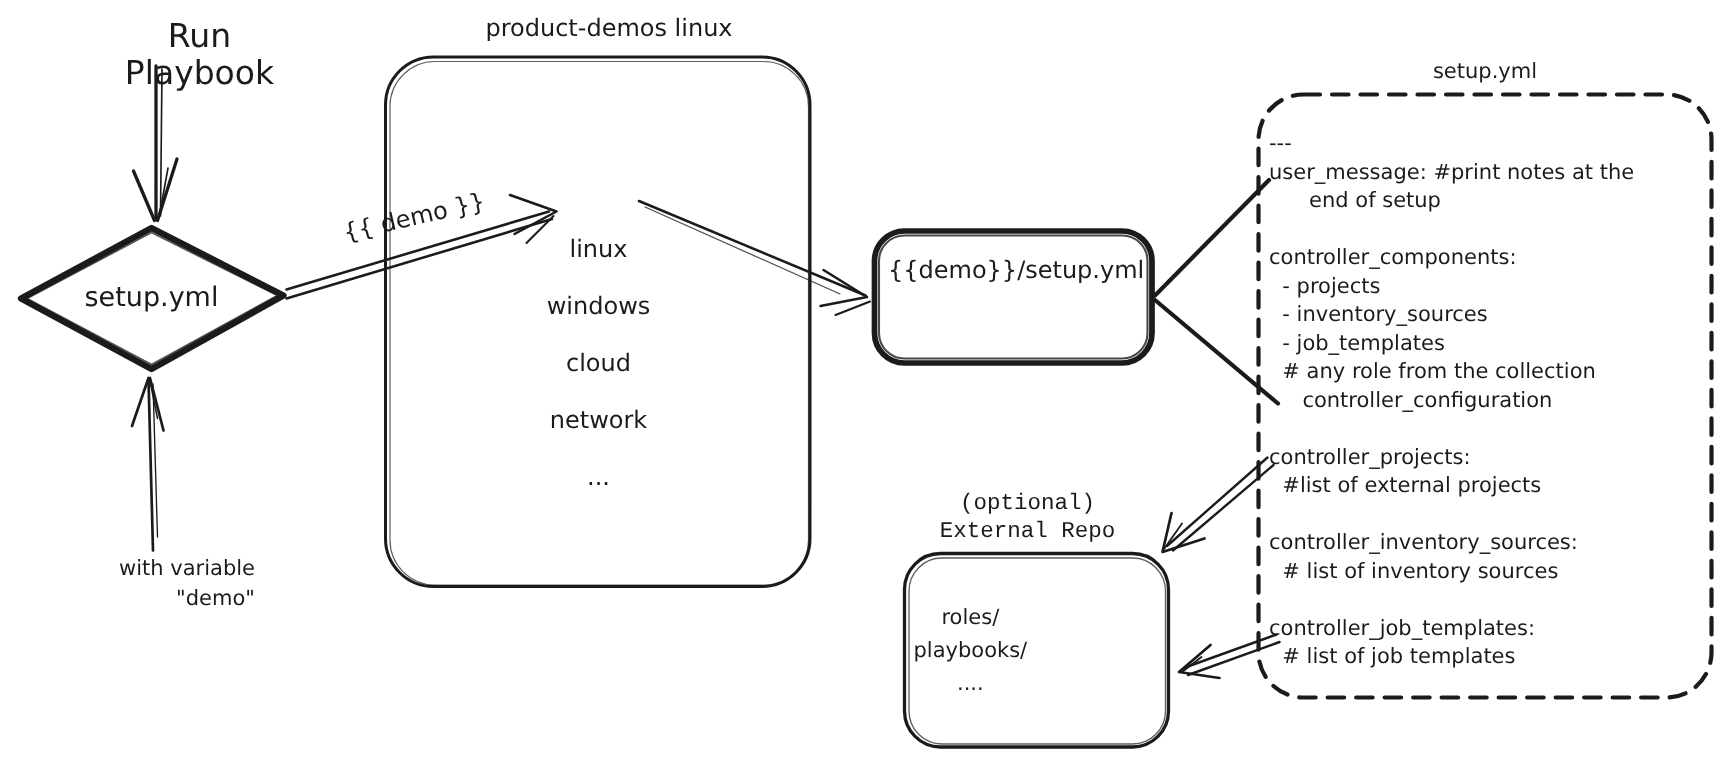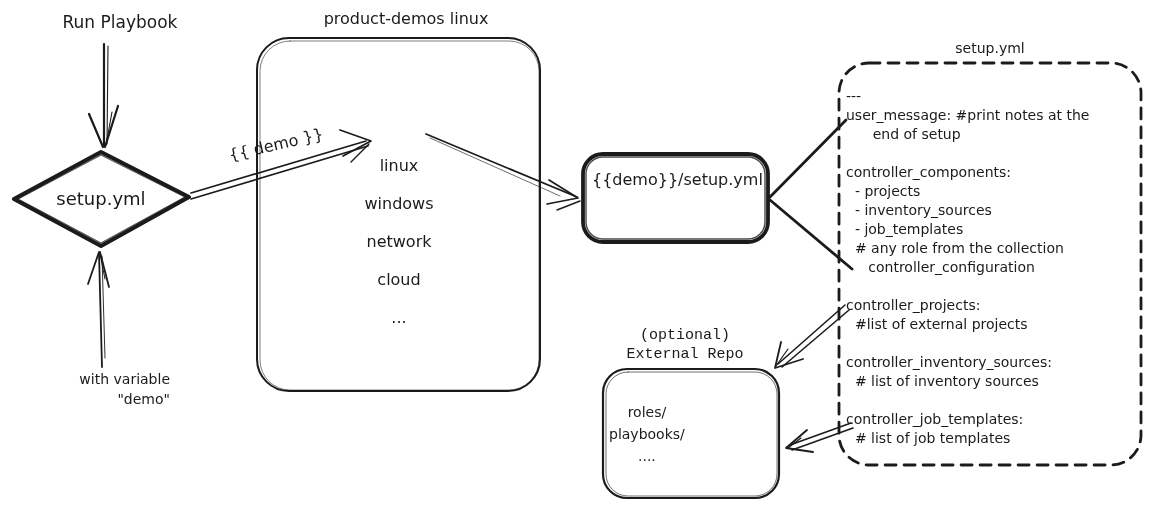--- a/index.html
+++ b/index.html
@@ -7,21 +7,21 @@
     position: relative;
     width: 1151px;
     height: 505px;
     background: #ffffff;
     font-family: "DejaVu Sans", sans-serif;
     color: #1b1b1b;
     overflow: hidden;
   }
   .shapes { position: absolute; left: 0; top: 0; }
   .label { position: absolute; color: #1b1b1b; }
-  .run-playbook { left: 55px; top: 12px; width: 130px; text-align: center; font-size: 17px; }
+  .run-playbook { left: 68px; top: 12px; width: 130px; text-align: center; font-size: 22px; }
   .diamond-label { left: 30px; top: 188px; width: 142px; text-align: center; font-size: 18px; }
   .with-variable { left: 38px; top: 369px; width: 132px; text-align: right; font-size: 14px; line-height: 20px; }
   .with-variable span { display: block; }
   .demo-arrow-label { left: 224px; top: 135px; width: 104px; text-align: center; font-size: 16px; transform: rotate(-13deg); }
   .repo-title { left: 296px; top: 9px; width: 220px; text-align: center; font-size: 16px; }
   .repo-items { left: 325px; top: 124px; width: 148px; text-align: center; font-size: 16px; margin-top: 32px; }
   .repo-item { height: 38px; }
   .variables-label { left: 592px; top: 168px; width: 168px; text-align: center; font-size: 16px; line-height: 23px; }
   .variables-label span { display: block; }
   .setupyml-title { left: 925px; top: 40px; width: 130px; text-align: center; font-size: 14px; }
@@ -122,22 +122,22 @@
     <span>"demo"</span>
   </div>
 
   <div class="label demo-arrow-label">{{ demo }}</div>
 
   <div class="label repo-title">product-demos linux</div>
 
   <div class="label repo-items">
     <div class="repo-item">linux</div>
     <div class="repo-item">windows</div>
+    <div class="repo-item">cloud</div>
     <div class="repo-item">network</div>
-    <div class="repo-item">cloud</div>
     <div class="repo-item">...</div>
   </div>
 
   <div class="label variables-label">
     <span>{{demo}}/setup.yml</span>
   </div>
 
   <div class="label setupyml-title">setup.yml</div>
 
   <div class="label yaml-block">

